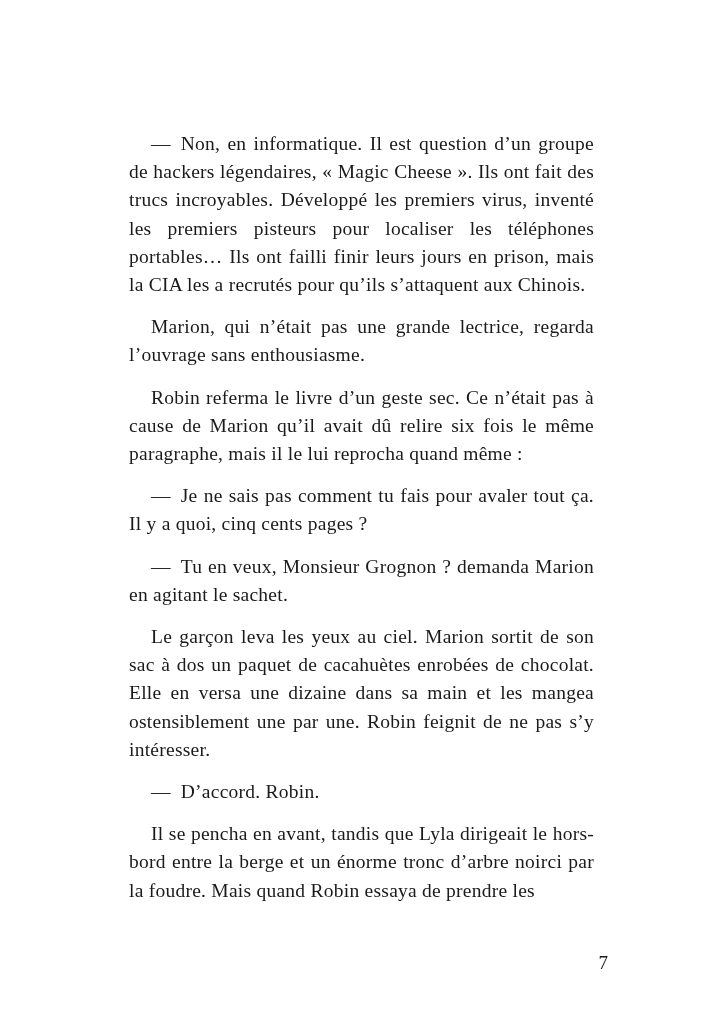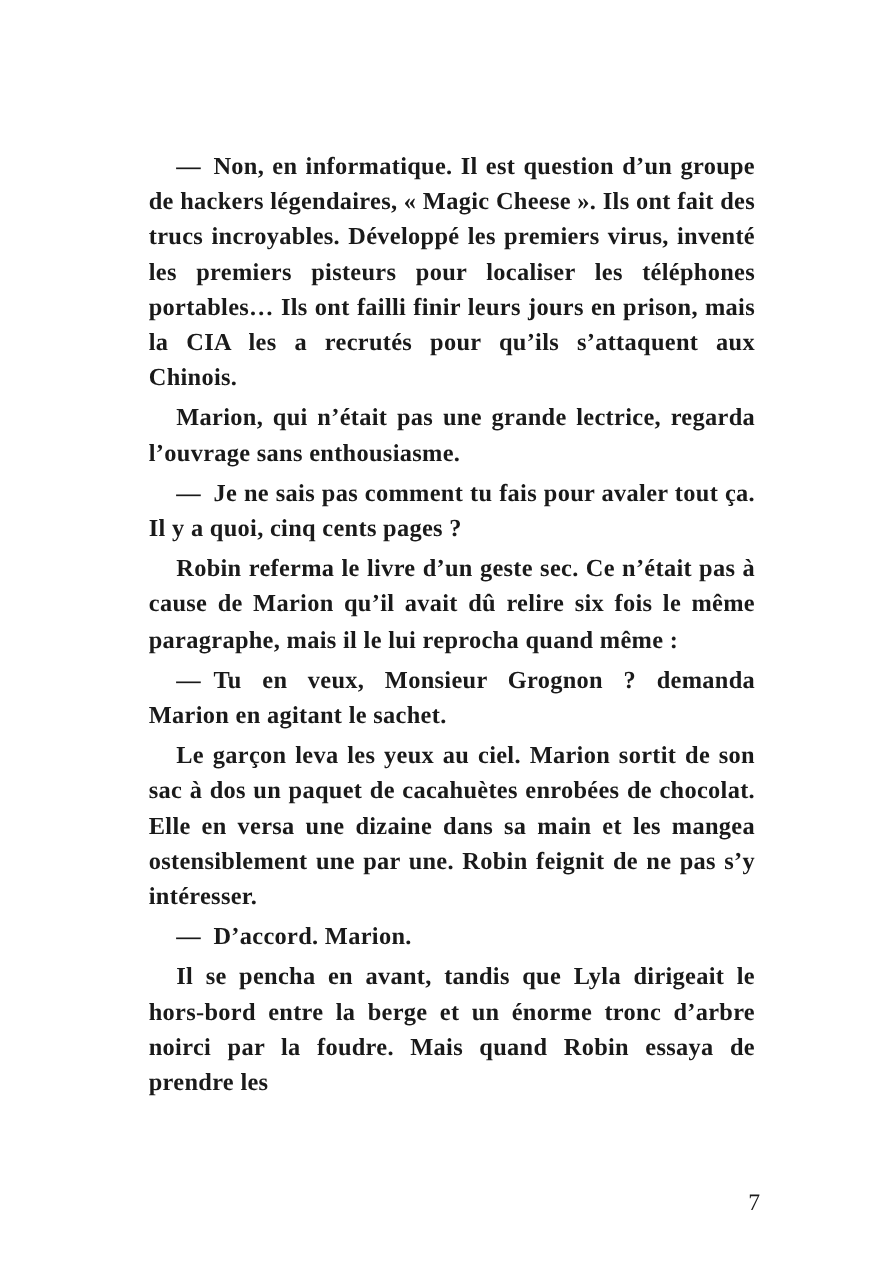--- a/index.html
+++ b/index.html
@@ -25,44 +25,43 @@
     width: 493px;
     font-family: "Liberation Serif", "DejaVu Serif", serif;
     font-size: 19.5px;
     line-height: 28.2px;
     letter-spacing: 0.25px;
     color: #1a1a1a;
     text-align: justify;
     text-rendering: optimizeLegibility;
   }
   .text-block p {
-    margin: 4px;
+    margin: 14px;
     padding: 0;
     text-indent: 22px;
-    font-weight: bold;
   }
   .folio {
     position: absolute;
     top: 952px;
     left: 560px;
     width: 48px;
     text-align: right;
     font-family: "Liberation Serif", "DejaVu Serif", serif;
     font-size: 19px;
     color: #1a1a1a;
   }
 </style>
 </head>
 <body>
 
 <div class="book-page">
   <div class="text-block">
       <p>— Non, en informatique. Il est question d’un groupe de hackers légendaires, «&nbsp;Magic Cheese&nbsp;». Ils ont fait des trucs incroyables. Développé les premiers virus, inventé les premiers pisteurs pour localiser les téléphones portables… Ils ont failli finir leurs jours en prison, mais la CIA les a recrutés pour qu’ils s’attaquent aux Chinois.</p>
       <p>Marion, qui n’était pas une grande lectrice, regarda l’ouvrage sans enthousiasme.</p>
+      <p>Robin referma le livre d’un geste sec. Ce n’était pas à cause de Marion qu’il avait dû relire six fois le même paragraphe, mais il le lui reprocha quand même&nbsp;:</p>
       <p>— Je ne sais pas comment tu fais pour avaler tout ça. Il y a quoi, cinq cents pages&nbsp;?</p>
-      <p>Robin referma le livre d’un geste sec. Ce n’était pas à cause de Marion qu’il avait dû relire six fois le même paragraphe, mais il le lui reprocha quand même&nbsp;:</p>
       <p>— Tu en veux, Monsieur Grognon&nbsp;? demanda Marion en agitant le sachet.</p>
       <p>Le garçon leva les yeux au ciel. Marion sortit de son sac à dos un paquet de cacahuètes enrobées de chocolat. Elle en versa une dizaine dans sa main et les mangea ostensiblement une par une. Robin feignit de ne pas s’y intéresser.</p>
-      <p>— D’accord. Marion.</p>
+      <p>— D’accord. Robin.</p>
       <p>Il se pencha en avant, tandis que Lyla dirigeait le hors-bord entre la berge et un énorme tronc d’arbre noirci par la foudre. Mais quand Robin essaya de prendre les</p>
     </div>
   <div class="folio">7</div>
 </div>
 
 </body></html>

